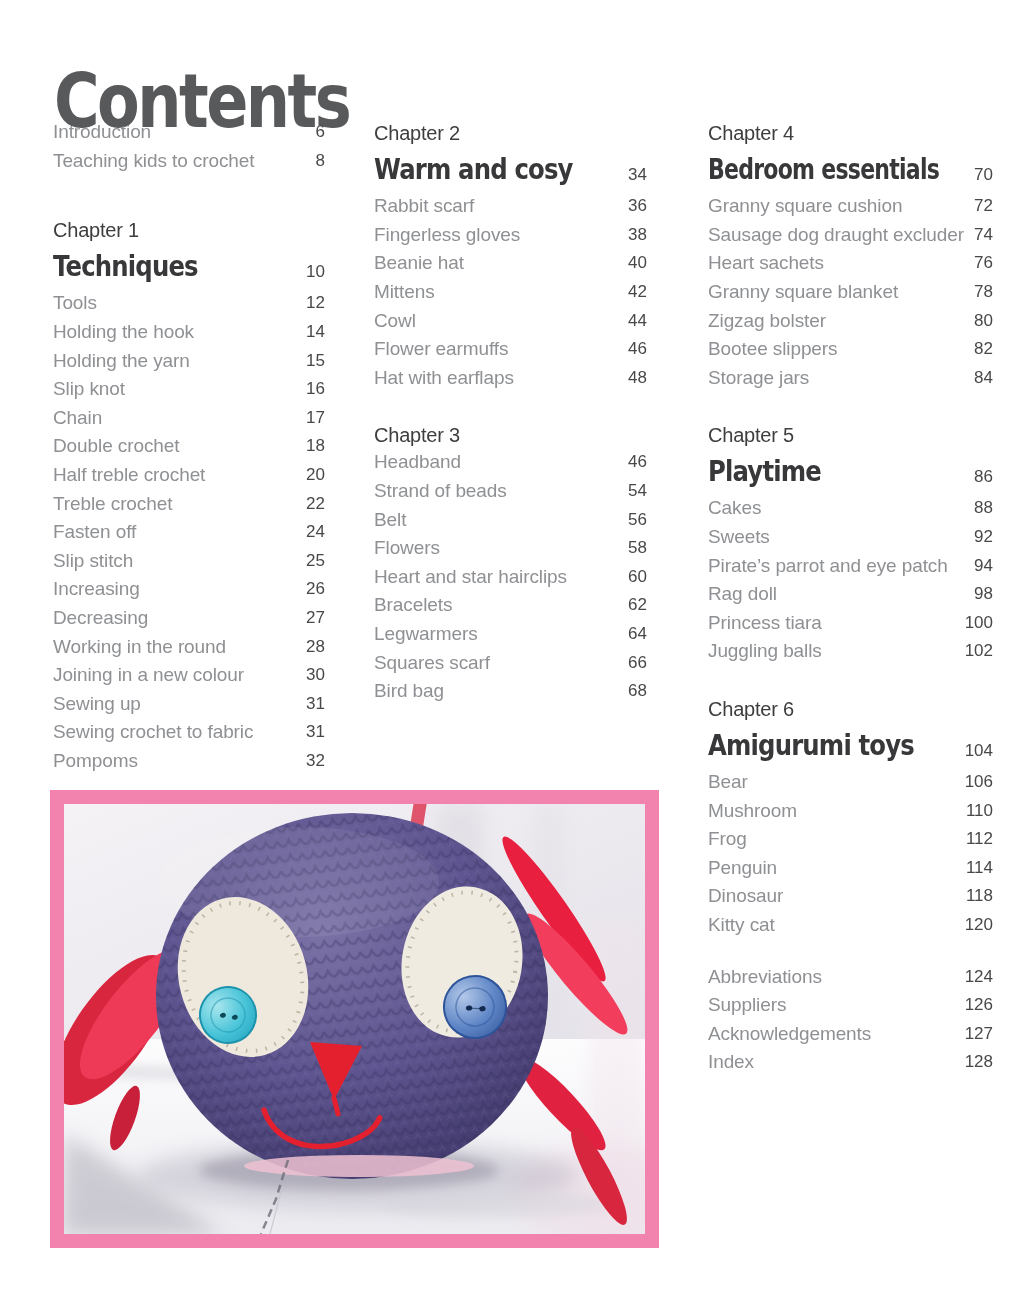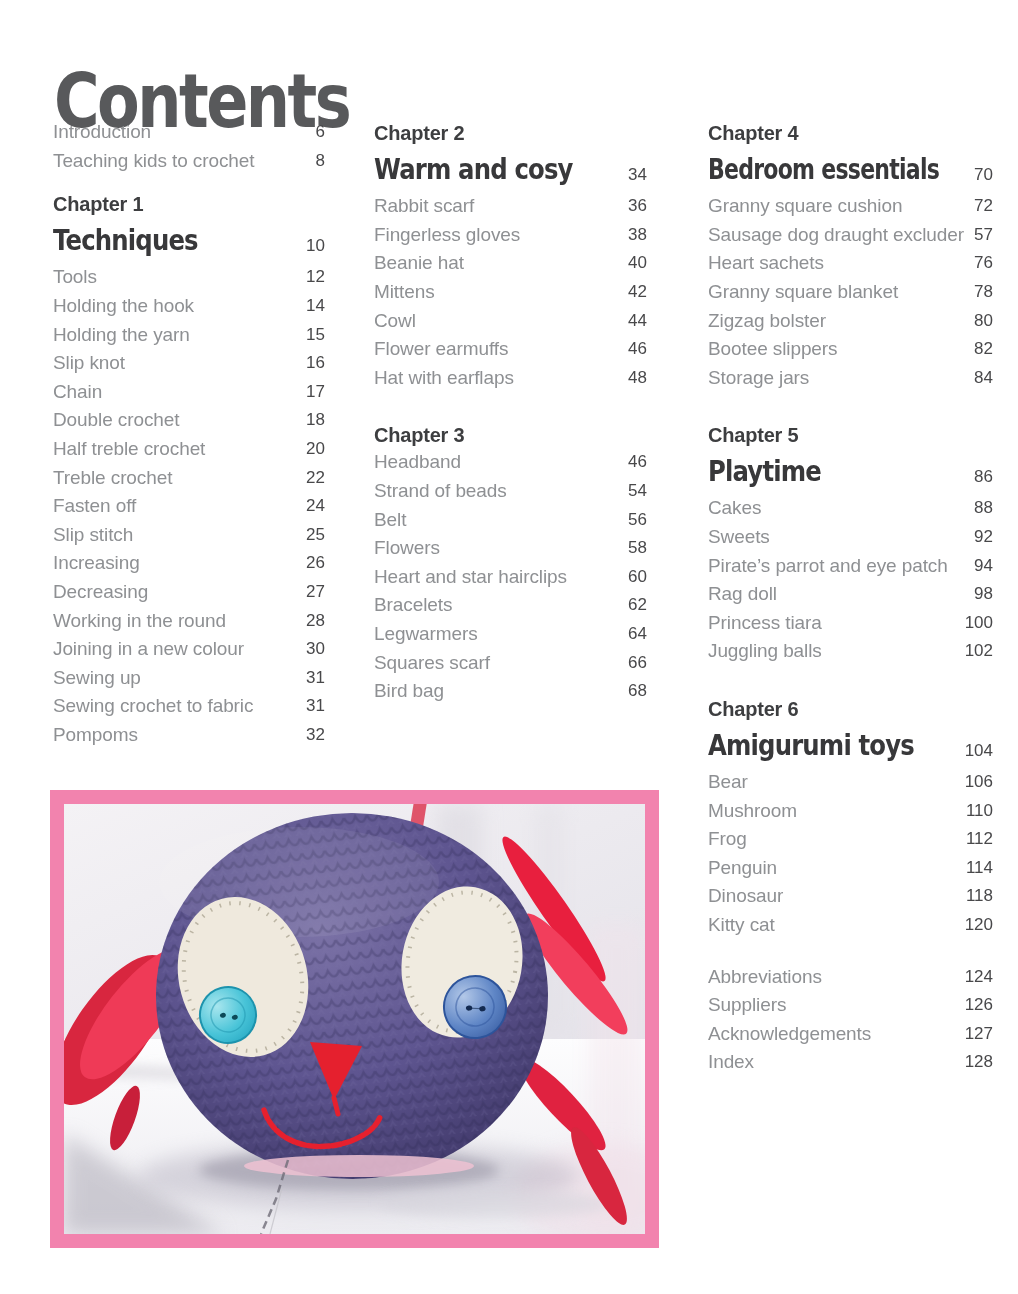--- a/index.html
+++ b/index.html
@@ -17,26 +17,26 @@
   .col { position:absolute; top:118px; }
   .col-1 { left:53px;  width:272px; }
   .col-2 { left:374px; width:273px; }
   .col-3 { left:708px; width:285px; }
 
   .row { display:flex; justify-content:space-between; align-items:center; height:28.6px; }
   .row .lbl { font-size:19px; color:#8e9093; letter-spacing:-.1px; white-space:nowrap; }
   .row .pg  { font-size:17px;   color:#48484a; }
 
   .chapter { margin-top:30px; }
-  .col-1 .chapter { margin-top:16px; }
+  .col-1 .chapter { margin-top:42px; }
   .col-2 .chapter:first-child, .col-3 .chapter:first-child { margin-top:2px; }
   .backmatter { margin-top:23px; }
 
   .chapter-label {
-    font-size:20px; font-weight:bold; color:#3d3e40;
+    font-size:20px; font-weight:normal; color:#3d3e40;
     line-height:26px; letter-spacing:-.2px; white-space:nowrap;
   }
   .chapter-title-row { position:relative; height:46px; }
   .chapter-title {
     font-family:"DejaVu Sans", sans-serif; font-weight:bold;
     font-size:29px; line-height:46px; letter-spacing:-1px; color:#38383a;
     white-space:nowrap; display:inline-block;
     transform:scaleX(.84); transform-origin:0 80%;
   }
   .chapter-title.tight { transform:scaleX(.76); }
@@ -266,21 +266,21 @@
         <span class="chapter-page">70</span>
       </div>
       <div class="entries">
   <div class="row">
     <span class="lbl">Granny square cushion</span>
     <span class="pg">72</span>
   </div>
 
   <div class="row">
     <span class="lbl">Sausage dog draught excluder</span>
-    <span class="pg">57</span>
+    <span class="pg">74</span>
   </div>
 
   <div class="row">
     <span class="lbl">Heart sachets</span>
     <span class="pg">76</span>
   </div>
 
   <div class="row">
     <span class="lbl">Granny square blanket</span>
     <span class="pg">78</span>

